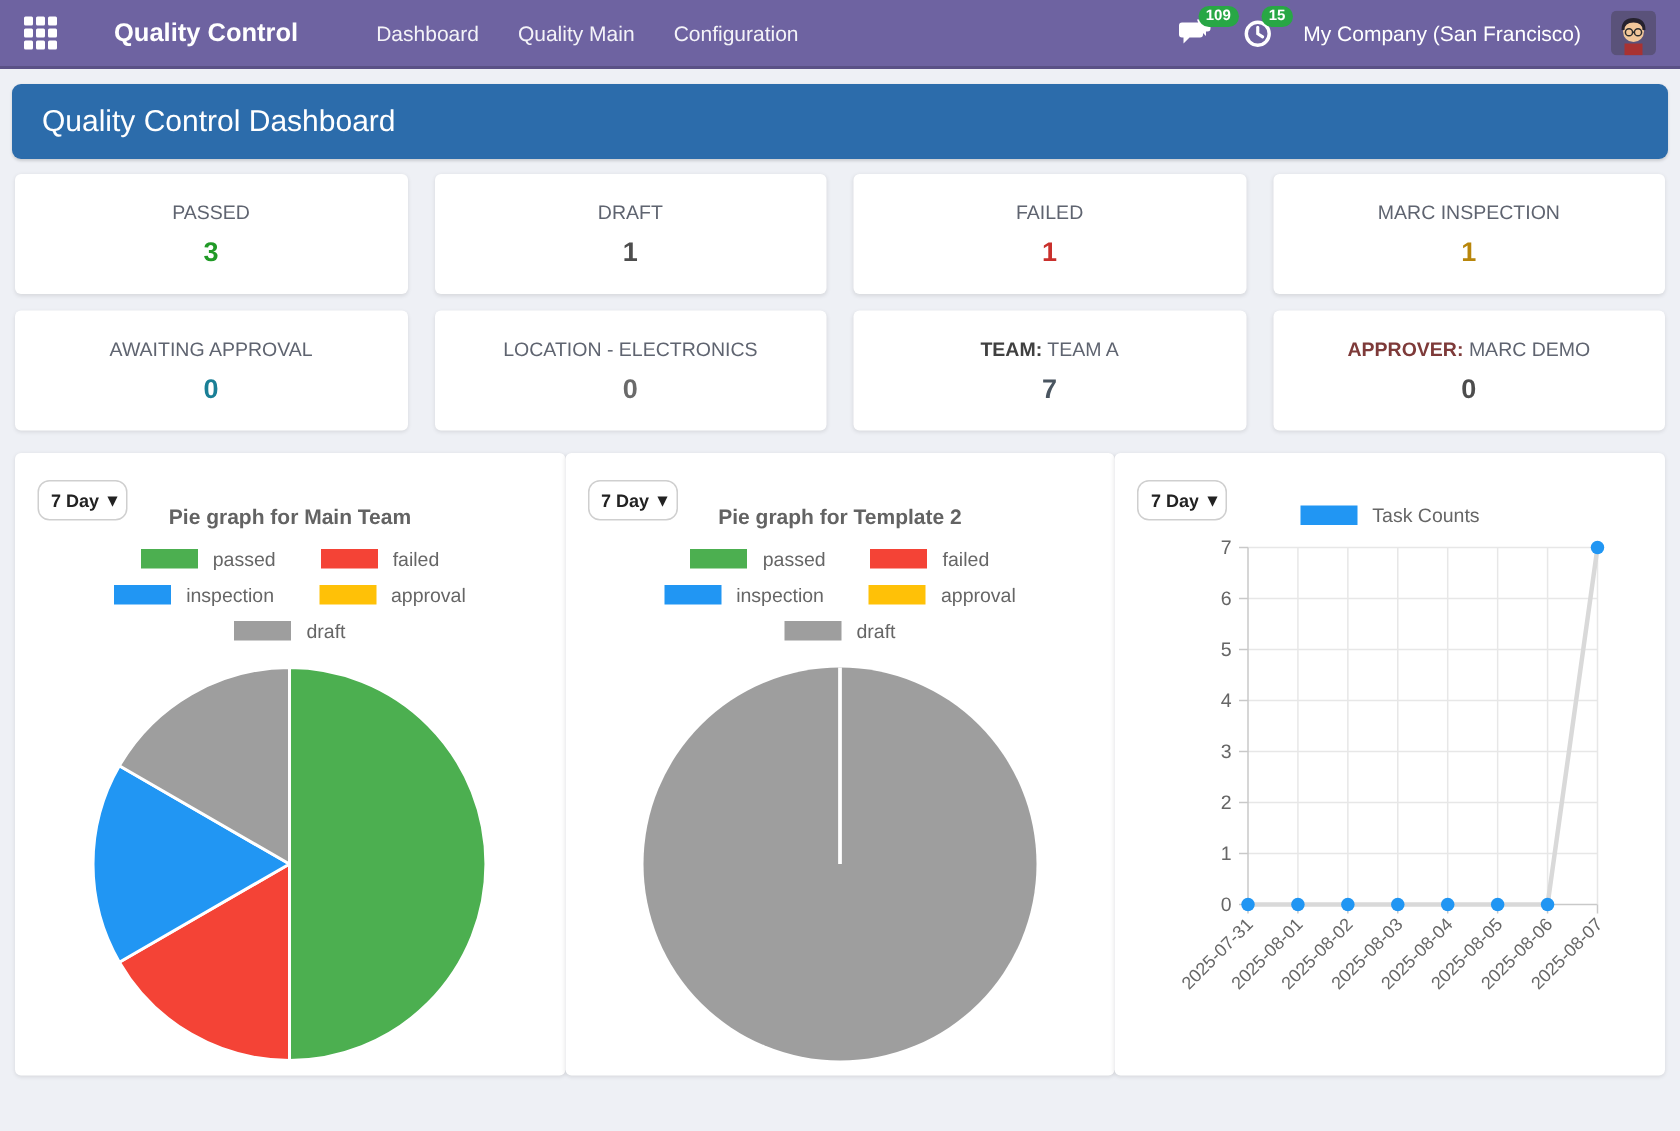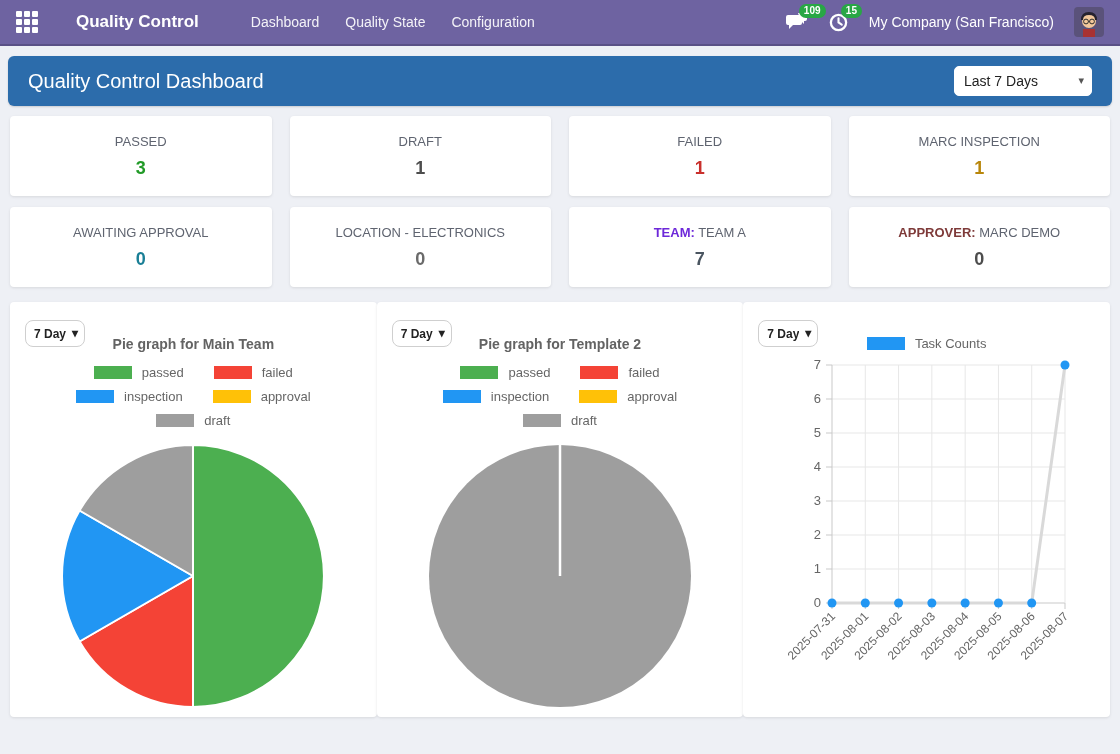--- a/index.html
+++ b/index.html
@@ -72,21 +72,21 @@
       <span></span>
       <span></span>
       <span></span>
       <span></span>
       <span></span>
       <span></span>
   </div>
   <div class="brand">Quality Control</div>
   <nav class="menu">
     <span class="menu-item">Dashboard</span>
-    <span class="menu-item">Quality State</span>
+    <span class="menu-item">Quality Main</span>
     <span class="menu-item">Configuration</span>
   </nav>
   <div class="topbar-right">
     <div class="icon-btn">
       <svg width="22" height="20" viewBox="0 0 22 20">
         <path d="M2 3 h12 a2 2 0 0 1 2 2 v6 a2 2 0 0 1 -2 2 h-7 l-4 4 v-4 h-1 a2 2 0 0 1 -2 -2 v-6 a2 2 0 0 1 2 -2 z" fill="#fff"></path>
         <path d="M12 1 h7 a2 2 0 0 1 2 2 v4 a2 2 0 0 1 -2 2 h-1 v3 l-3 -3" fill="#fff"></path>
       </svg>
       <span class="badge">109</span>
     </div>
@@ -107,25 +107,20 @@
         <circle cx="12" cy="14.5" r="2.4" fill="none" stroke="#2d2d2d" stroke-width="1"></circle>
         <circle cx="18" cy="14.5" r="2.4" fill="none" stroke="#2d2d2d" stroke-width="1"></circle>
         <line x1="14.4" y1="14.5" x2="15.6" y2="14.5" stroke="#2d2d2d" stroke-width="1"></line>
       </svg>
     </div>
   </div>
 </header>
 
 <section class="banner">
   <h1 class="banner-title">Quality Control Dashboard</h1>
-  <span class="select-wrap">
-    <select>
-      <option>Last 7 Days</option>
-    </select>
-  </span>
 </section>
 
 <section class="kpi-grid">
   <div class="kpi-card">
     <div class="kpi-label"><span class="kpi-prefix"></span><span>PASSED</span></div>
     <div class="kpi-value" style="color: rgb(33, 154, 39);">3</div>
   </div>
   <div class="kpi-card">
     <div class="kpi-label"><span class="kpi-prefix"></span><span>DRAFT</span></div>
     <div class="kpi-value" style="color: rgb(77, 77, 77);">1</div>
@@ -140,21 +135,21 @@
   </div>
   <div class="kpi-card">
     <div class="kpi-label"><span class="kpi-prefix"></span><span>AWAITING APPROVAL</span></div>
     <div class="kpi-value" style="color: rgb(26, 127, 150);">0</div>
   </div>
   <div class="kpi-card">
     <div class="kpi-label"><span class="kpi-prefix"></span><span>LOCATION - ELECTRONICS</span></div>
     <div class="kpi-value" style="color: rgb(106, 106, 106);">0</div>
   </div>
   <div class="kpi-card">
-    <div class="kpi-label"><span class="kpi-prefix" style="color: #6d28d9;">TEAM:</span><span> TEAM A</span></div>
+    <div class="kpi-label"><span class="kpi-prefix" style="color: #404040;">TEAM:</span><span> TEAM A</span></div>
     <div class="kpi-value" style="color: rgb(74, 85, 96);">7</div>
   </div>
   <div class="kpi-card">
     <div class="kpi-label"><span class="kpi-prefix" style="color: rgb(126, 58, 57);">APPROVER:</span><span> MARC DEMO</span></div>
     <div class="kpi-value" style="color: rgb(77, 77, 77);">0</div>
   </div>
 </section>
 
 <section class="charts-row">
 

